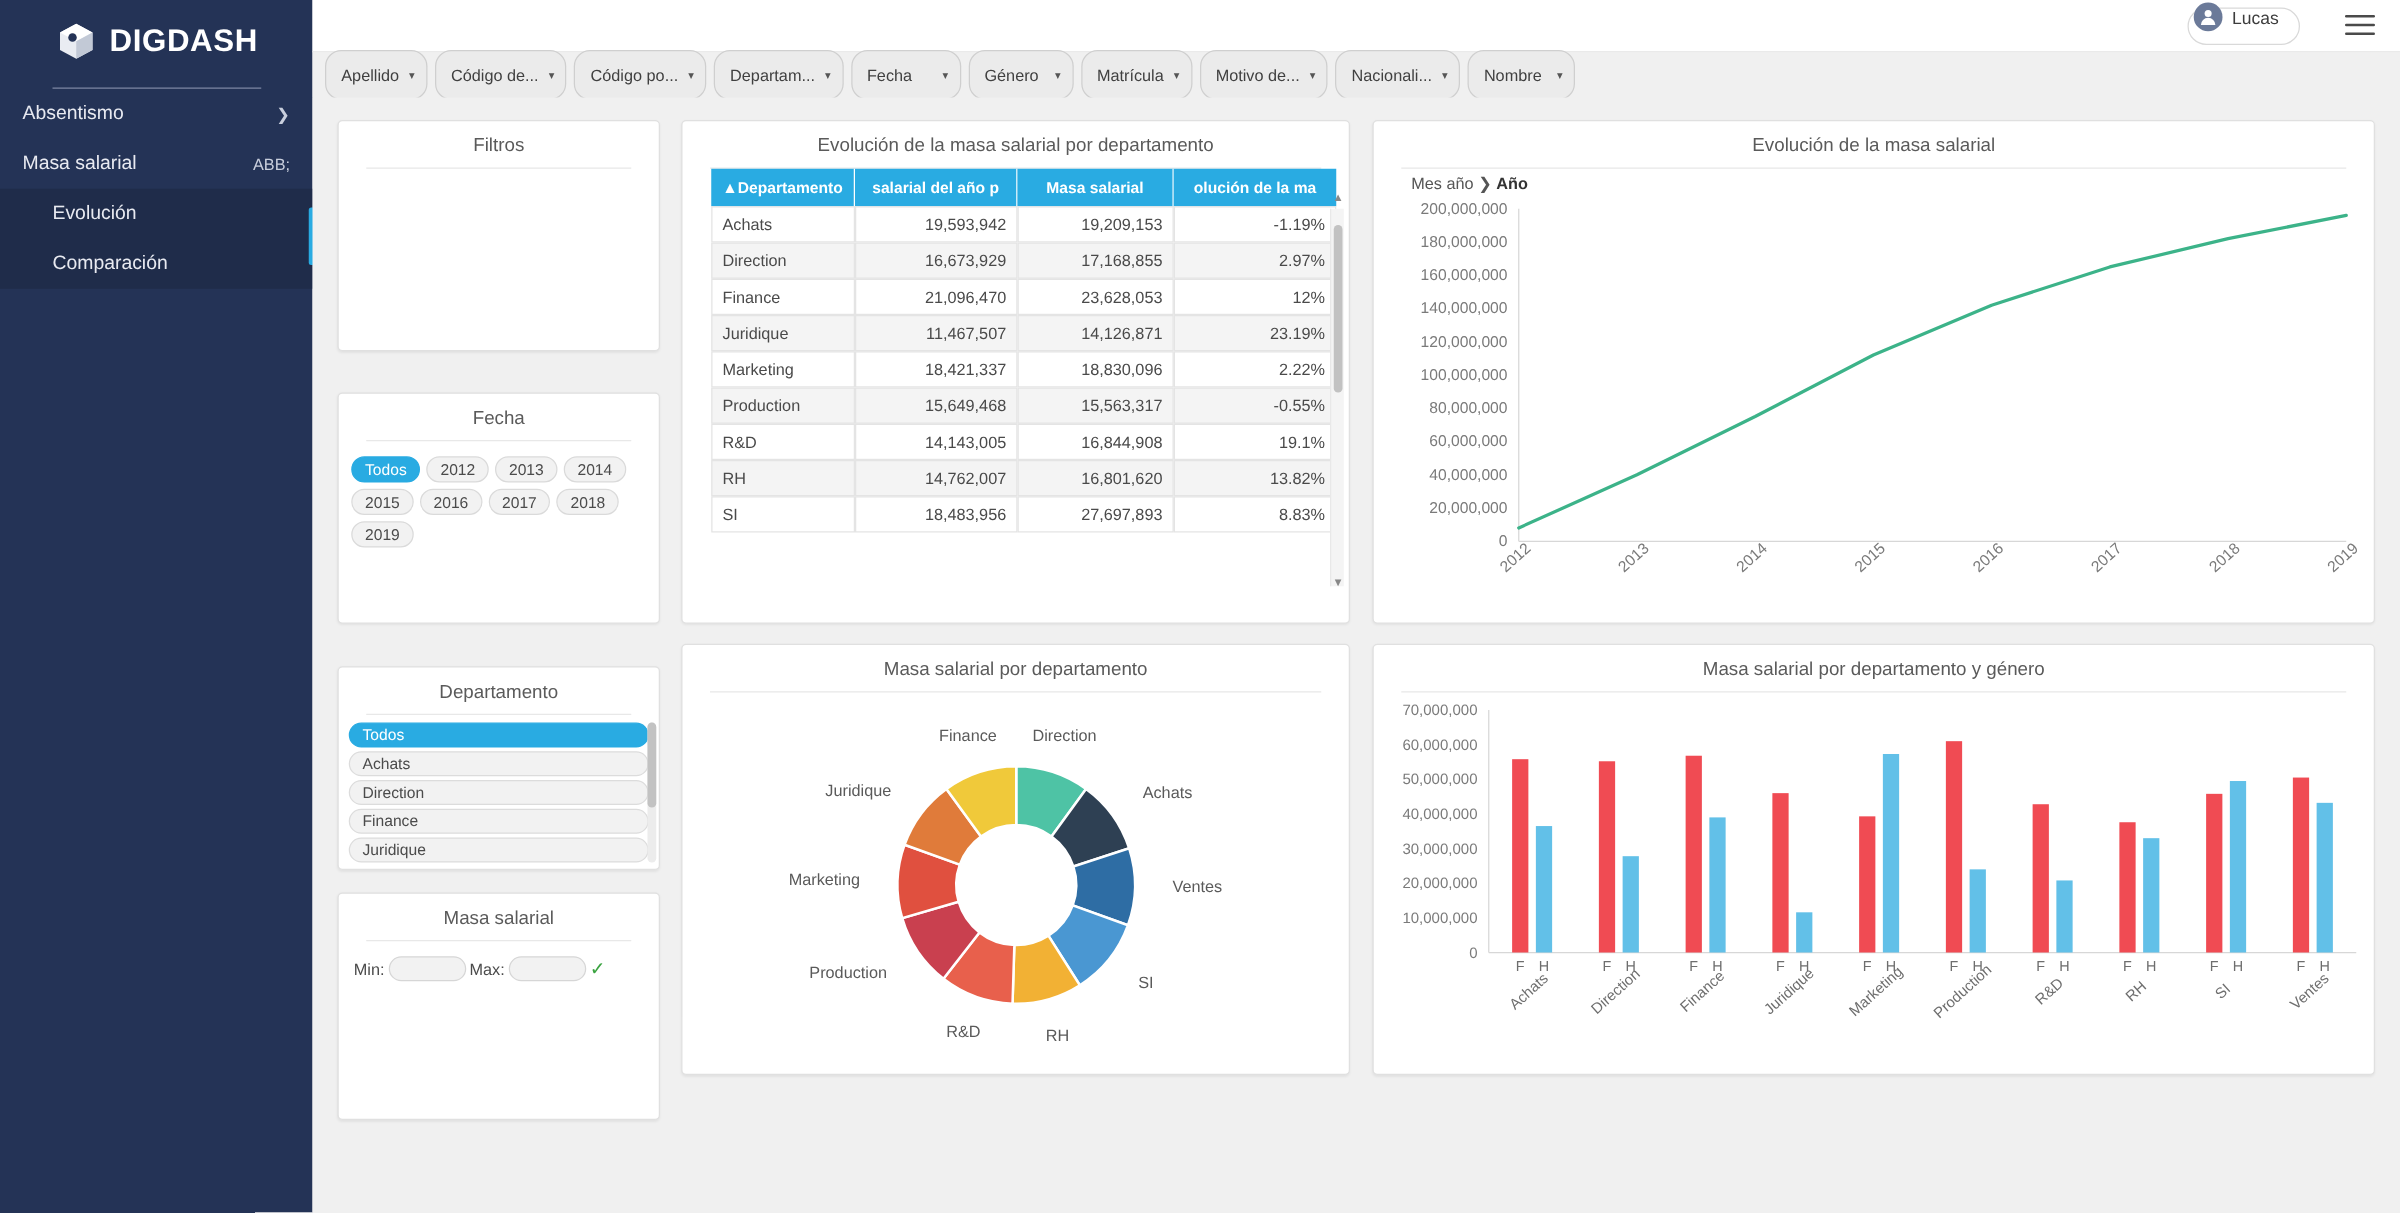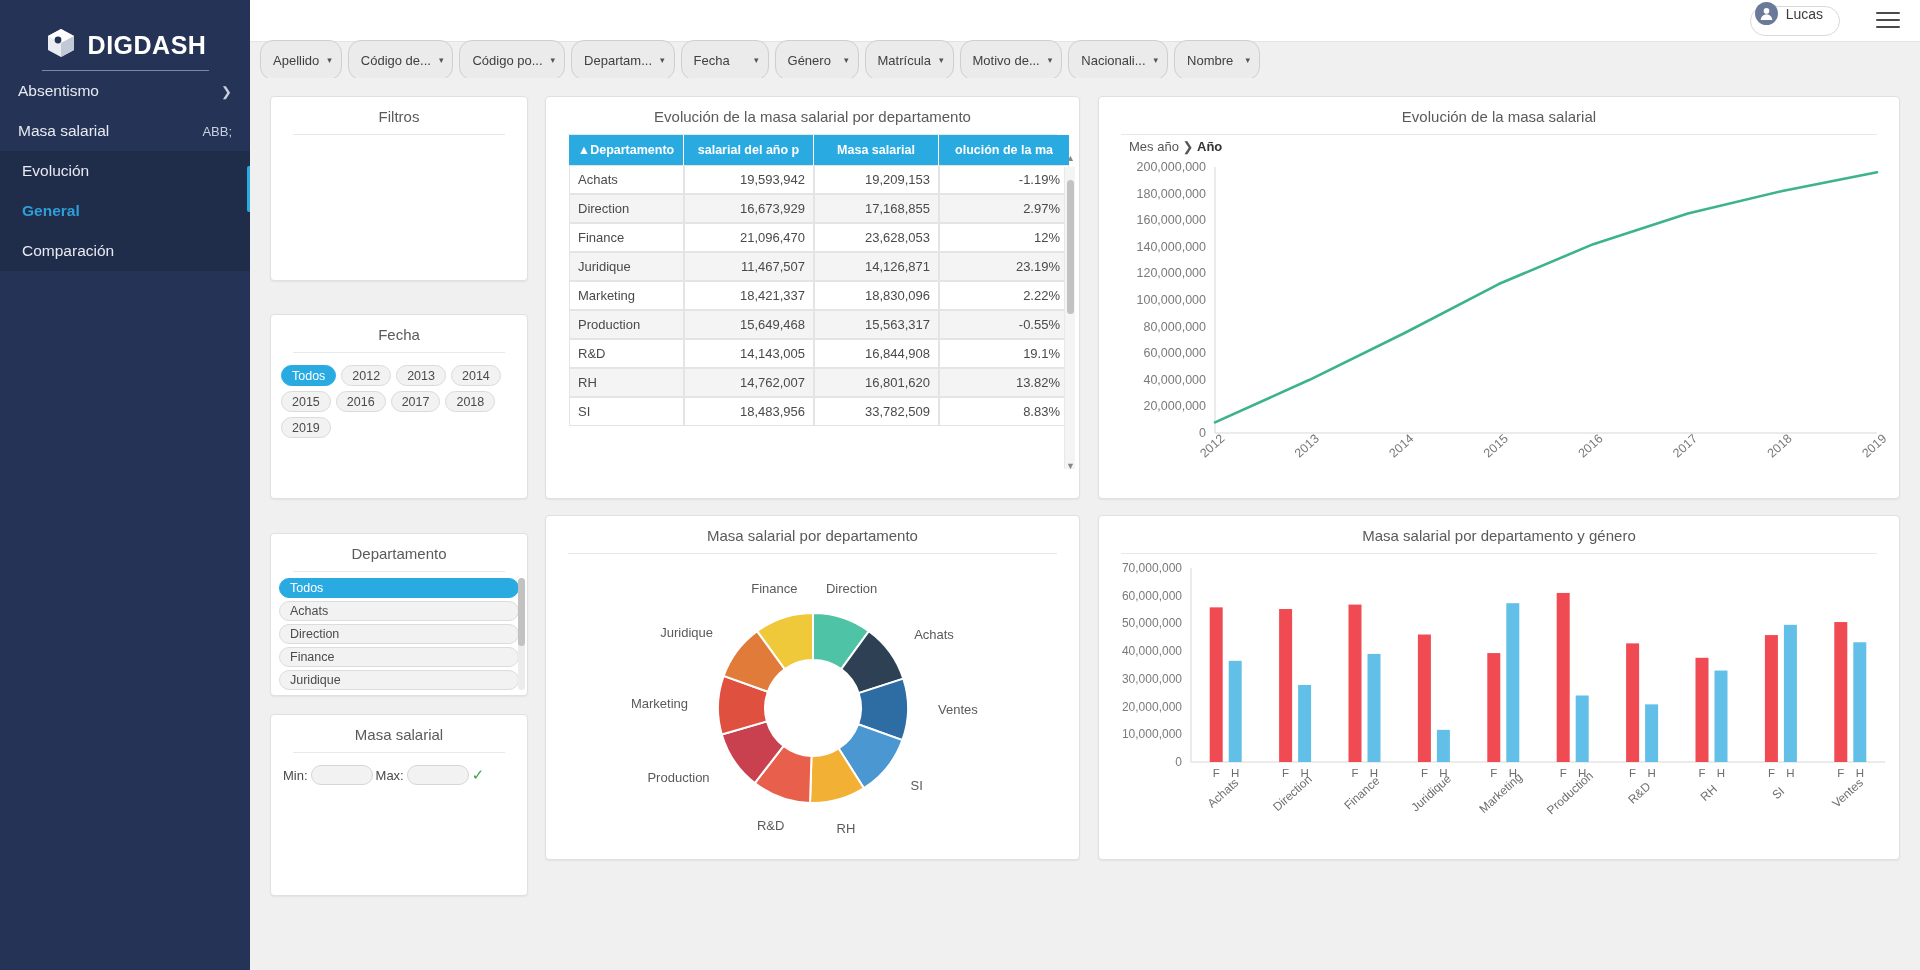--- a/index.html
+++ b/index.html
@@ -13,21 +13,21 @@
   body { position: relative; }
 
   
   #sidebar {
     position: absolute; left:0; top:0;
     width: 250px; height: 970px;
     background: #243356;
     color: #fff;
   }
   .logo-wrap {
-    display:flex; align-items:flex-end; justify-content:center;
+    display:flex; align-items:center; justify-content:center;
     gap: 10px;
     height: 54px; margin-top: 6px;
   }
   .logo-mark { width: 34px; height: 34px; position: relative; }
   .logo-text {
     font-size: 25px; font-weight: bold; letter-spacing: 0.5px; color:#fff;
     font-family: "Liberation Sans", sans-serif;
   }
   .logo-divider {
     width: 167px; height:1px; background: #7c87a3;
@@ -36,20 +36,21 @@
   .nav-item {
     height: 40px; display:flex; align-items:center;
     padding: 0 18px; font-size: 15.5px; color:#e8eaf1;
     cursor: pointer; justify-content: space-between;
   }
   .nav-sub-wrap { background:#1f2c4a; position:relative; }
   .nav-sub {
     height: 40px; display:flex; align-items:center;
     padding: 0 18px 0 22px; font-size: 15.5px; color:#e8eaf1;
     cursor:pointer;
+    margin-left:20px;
   }
   .nav-sub.active { color:#2e9fd8; font-weight: bold; }
   .nav-active-bar {
     position:absolute; right:-4px; top:166px;
     width: 7px; height: 46px; background:#29abe2;
     border-radius: 2px;
   }
   .chev { font-size: 13px; color:#c9cfdd; }
 
   
@@ -242,23 +243,20 @@
 
   <div class="nav-item">
     <span>Masa salarial</span>
     <span class="chev">
 ABB;</span>
   </div>
 
   <div class="nav-sub-wrap">
     <div class="nav-sub">
       <span>Evolución</span>
-    </div>
-    <div class="nav-sub active">
-      <span>General</span>
     </div>
     <div class="nav-sub">
       <span>Comparación</span>
     </div>
   </div>
   <div class="nav-active-bar"></div>
 </div>
 
 <div id="topbar">
   <div class="user-chip">
@@ -426,21 +424,21 @@
           </tr>
           <tr class="alt">
             <td>RH</td>
             <td class="num">14,762,007</td>
             <td class="num">16,801,620</td>
             <td class="num">13.82%</td>
           </tr>
           <tr>
             <td>SI</td>
             <td class="num">18,483,956</td>
-            <td class="num">33,782,509</td>
+            <td class="num">27,697,893</td>
             <td class="num">8.83%</td>
           </tr>
         </tbody>
       </table>
       <div class="tbl-scroll">
         <span class="sc-arrow" style="top:-14px">▲</span>
         <i></i>
         <span class="sc-arrow" style="bottom:-2px">▼</span>
       </div>
     </div>

